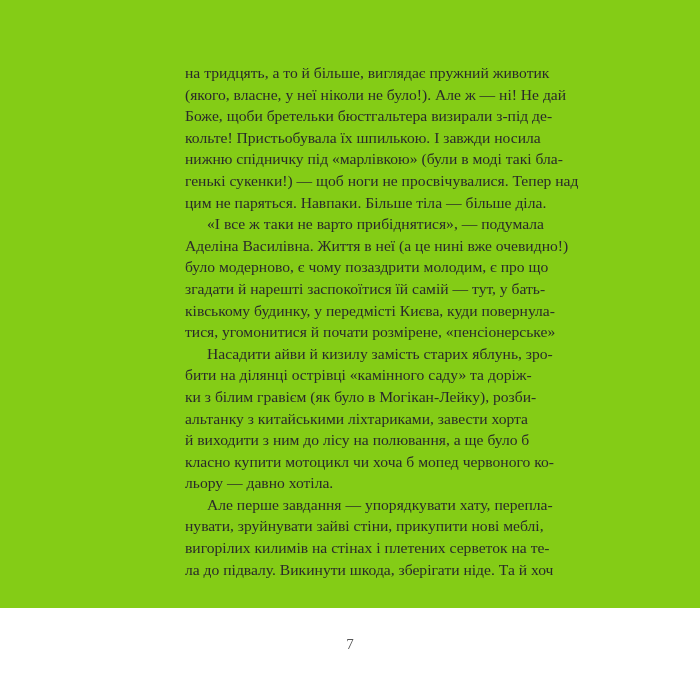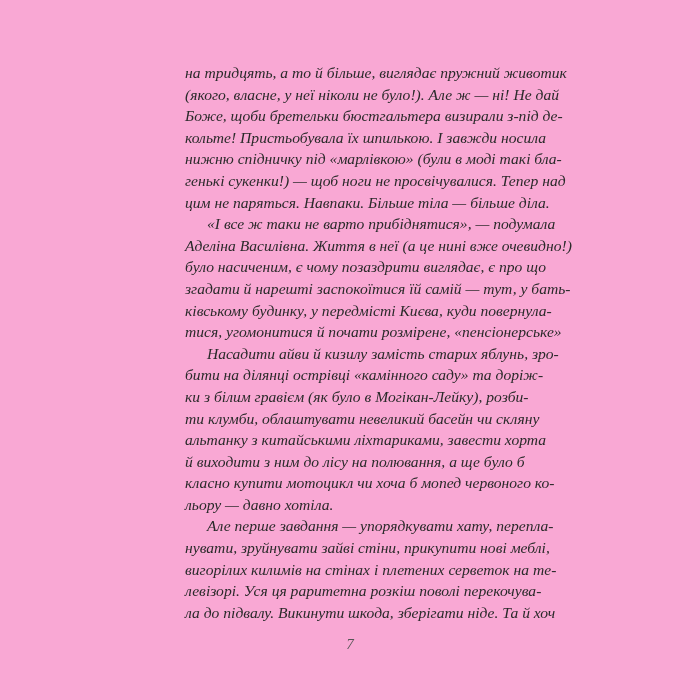--- a/index.html
+++ b/index.html
@@ -1,17 +1,17 @@
 <!DOCTYPE html>
 <html><head>
 <meta charset="utf-8">
 <style>
   html, body { margin: 0; padding: 0; background: #ffffff; }
   body { width: 700px; height: 700px; position: relative; overflow: hidden; }
-  .page { position: absolute; left: 0; top: 0; width: 700px; height: 700px; background: #f9a8d4; font-style: italic; }
+  .page { position: absolute; left: 0; top: 0; width: 700px; height: 608px; background: #84cc16; }
   .text-block {
     position: absolute;
     left: 185px;
     top: 62px;
     width: 326px;
     font-family: "Liberation Serif", "DejaVu Serif", serif;
     font-size: 15.6px;
     line-height: 21.6px;
     color: #2a2a2a;
   }
@@ -46,41 +46,39 @@
       <span class="line">Боже, щоби бретельки бюстгальтера визирали з-під де-</span>
       <span class="line">кольте! Пристьобувала їх шпилькою. І завжди носила</span>
       <span class="line">нижню спідничку під «марлівкою» (були в моді такі бла-</span>
       <span class="line">генькі сукенки!) — щоб ноги не просвічувалися. Тепер над</span>
       <span class="line">цим не паряться. Навпаки. Більше тіла — більше діла.</span>
     </div>
 
     <div>
       <span class="line indent">«І все ж таки не варто прибіднятися», — подумала</span>
       <span class="line">Аделіна Василівна. Життя в неї (а це нині вже очевидно!)</span>
-      <span class="line">було насиченим, є чому позаздрити виглядає, є про що</span>
+      <span class="line">було модерново, є чому позаздрити молодим, є про що</span>
       <span class="line">згадати й нарешті заспокоїтися їй самій — тут, у бать-</span>
       <span class="line">ківському будинку, у передмісті Києва, куди повернула-</span>
       <span class="line">тися, угомонитися й почати розмірене, «пенсіонерське»</span>
     </div>
 
     <div>
       <span class="line indent">Насадити айви й кизилу замість старих яблунь, зро-</span>
       <span class="line">бити на ділянці острівці «камінного саду» та доріж-</span>
       <span class="line">ки з білим гравієм (як було в Могікан-Лейку), розби-</span>
-      <span class="line">ти клумби, облаштувати невеликий басейн чи скляну</span>
       <span class="line">альтанку з китайськими ліхтариками, завести хорта</span>
       <span class="line">й виходити з ним до лісу на полювання, а ще було б</span>
       <span class="line">класно купити мотоцикл чи хоча б мопед червоного ко-</span>
       <span class="line last">льору — давно хотіла.</span>
     </div>
 
     <div>
       <span class="line indent">Але перше завдання — упорядкувати хату, перепла-</span>
       <span class="line">нувати, зруйнувати зайві стіни, прикупити нові меблі,</span>
       <span class="line">вигорілих килимів на стінах і плетених серветок на те-</span>
-      <span class="line">левізорі. Уся ця раритетна розкіш поволі перекочува-</span>
       <span class="line">ла до підвалу. Викинути шкода, зберігати ніде. Та й хоч</span>
 
     </div>
   </div>
 
   <div class="page-number">7</div>
 </div>
 
 </body></html>

